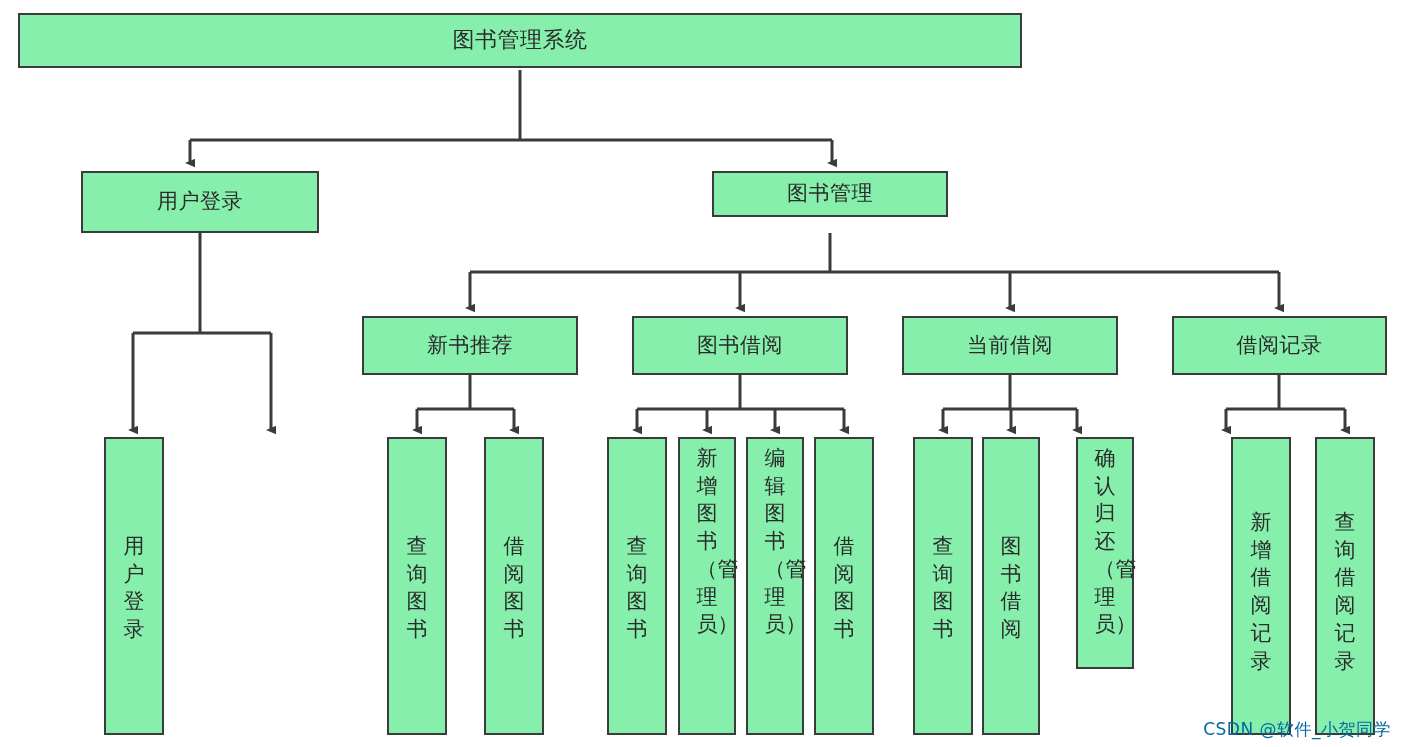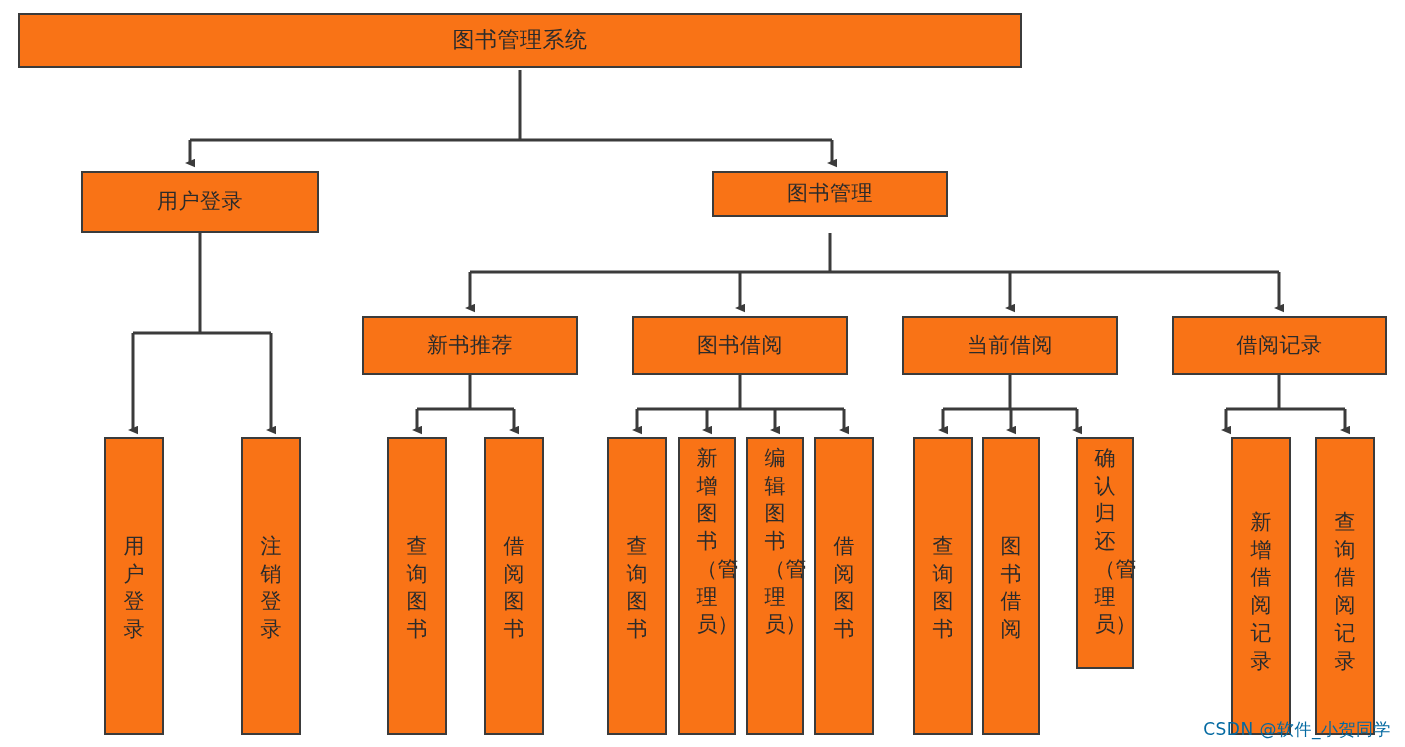--- a/index.html
+++ b/index.html
@@ -22,21 +22,21 @@
     position: absolute;
     left: 0;
     top: 0;
     width: 1405px;
     height: 747px;
     pointer-events: none;
   }
   .node {
     position: absolute;
     box-sizing: border-box;
-    background: #f97316;
+    background: #86efac;
     border: 2px solid #3b3b3b;
     display: flex;
     align-items: center;
     justify-content: center;
     z-index: 2;
   }
   .node-label {
     color: #2b2b2b;
     text-align: center;
     line-height: 1.12;
@@ -163,23 +163,20 @@
   </div>
 
   <div class="node horiz" style="left:1172px; top:316px; width:215px; height:59px;">
     <span class="node-label">借阅记录</span>
   </div>
 
   <div class="node vert low-text" style="left:104px; top:437px; width:60px; height:298px;">
     <span class="node-label">用户登录</span>
   </div>
 
-  <div class="node vert low-text" style="left:241px; top:437px; width:60px; height:298px;">
-    <span class="node-label">注销登录</span>
-  </div>
 
   <div class="node vert low-text" style="left:387px; top:437px; width:60px; height:298px;">
     <span class="node-label">查询图书</span>
   </div>
 
   <div class="node vert low-text" style="left:484px; top:437px; width:60px; height:298px;">
     <span class="node-label">借阅图书</span>
   </div>
 
   <div class="node vert low-text" style="left:607px; top:437px; width:60px; height:298px;">

